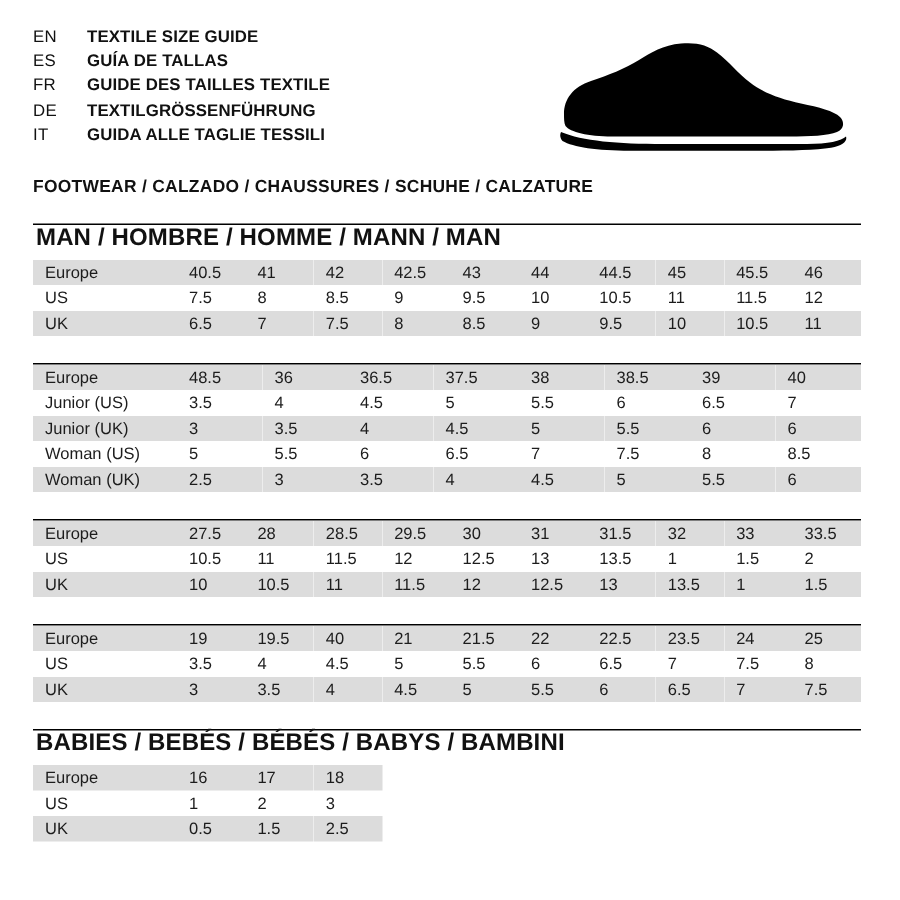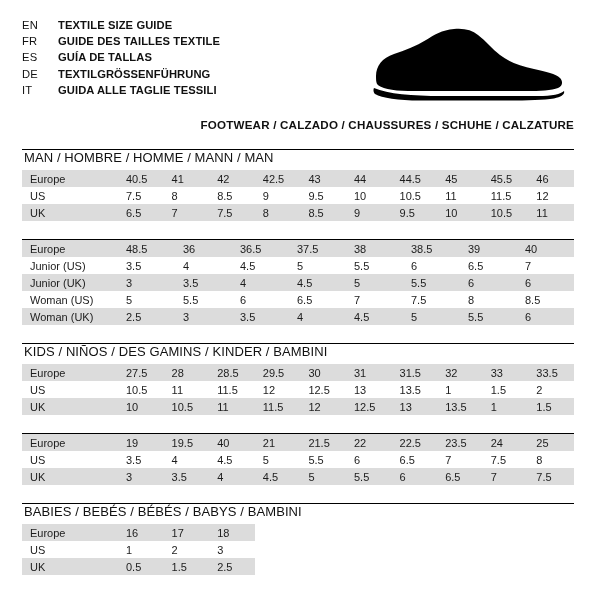--- a/index.html
+++ b/index.html
@@ -55,30 +55,29 @@
     height: 78px;
     margin-right: 6px;
     margin-top: 6px;
   }
 
   .section-heading {
     font-size: 11.6px;
     font-weight: bold;
     letter-spacing: 0.2px;
     margin-top: 16px;
-    text-align: right;
   }
 
   
   .block {
     margin-top: 18px;
   }
   .block-title {
-    font-size: 13px;
-    font-weight: normal;
+    font-size: 16px;
+    font-weight: bold;
     letter-spacing: 0.1px;
     margin-bottom: 5px;
     padding-left: 2px;
   }
   table.sizes {
     border-collapse: collapse;
     width: 100%;
     font-size: 11px;
     table-layout: fixed;
   }
@@ -113,26 +112,26 @@
 <div class="page">
 
   <div class="header">
     <table class="lang-table">
       <tbody>
         <tr>
           <td class="lang-code">EN</td>
           <td class="lang-title">TEXTILE SIZE GUIDE</td>
         </tr>
         <tr>
+          <td class="lang-code">ES</td>
+          <td class="lang-title">GUÍA DE TALLAS</td>
+        </tr>
+        <tr>
           <td class="lang-code">FR</td>
           <td class="lang-title">GUIDE DES TAILLES TEXTILE</td>
-        </tr>
-        <tr>
-          <td class="lang-code">ES</td>
-          <td class="lang-title">GUÍA DE TALLAS</td>
         </tr>
         <tr>
           <td class="lang-code">DE</td>
           <td class="lang-title">TEXTILGRÖSSENFÜHRUNG</td>
         </tr>
         <tr>
           <td class="lang-code">IT</td>
           <td class="lang-title">GUIDA ALLE TAGLIE TESSILI</td>
         </tr>
       </tbody>
@@ -258,21 +257,20 @@
               <td>4.5</td>
               <td>5</td>
               <td>5.5</td>
               <td>6</td>
             </tr>
           </tbody>
         </table>
       </div>
       <div class="block">
         <div class="divider"></div>
-        <div class="block-title">KIDS / NIÑOS / DES GAMINS / KINDER / BAMBINI</div>
         <table class="sizes">
           <tbody>
             <tr class="shaded">
               <td class="rowlabel">Europe</td>
               <td>27.5</td>
               <td>28</td>
               <td>28.5</td>
               <td>29.5</td>
               <td>30</td>
               <td>31</td>

